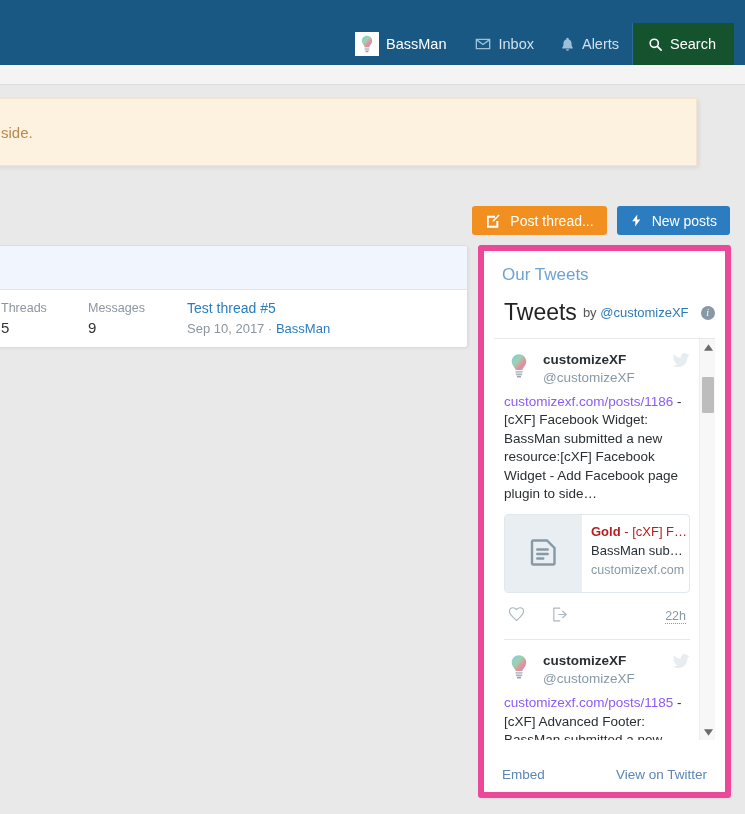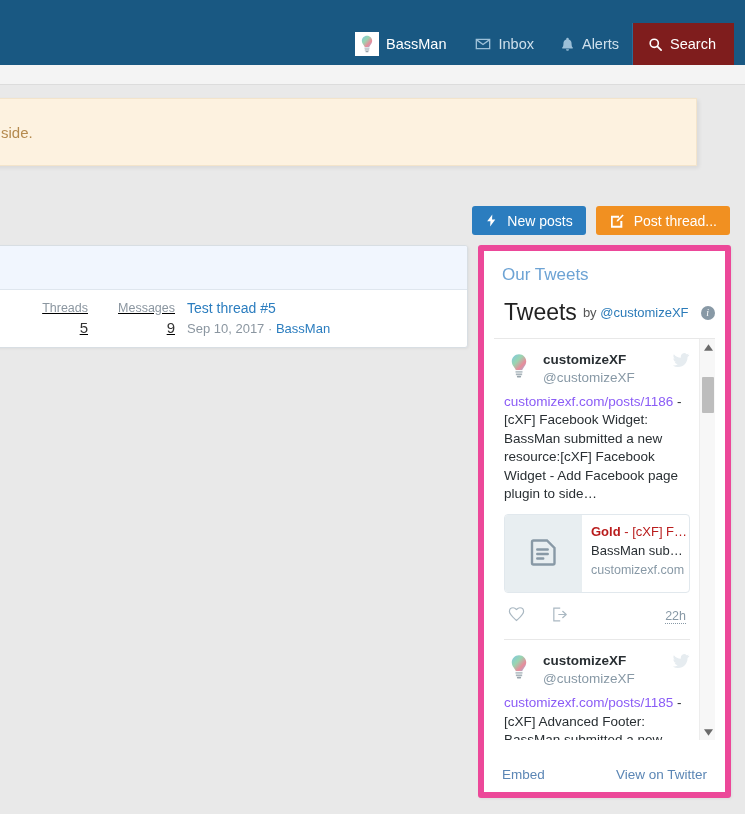--- a/index.html
+++ b/index.html
@@ -22,21 +22,21 @@
     display: flex; align-items: stretch; height: 42px;
   }
   .nav-item {
     display: flex; align-items: center; gap: 7px;
     padding: 0 13px; height: 42px;
     color: #cfe0ec; font-size: 14.5px; white-space: nowrap;
     cursor: pointer;
   }
   .nav-item.visitor { color: #ffffff; padding-left: 15px; padding-right: 16px;}
   .nav-item.search {
-    color: #ffffff; background: #7f1d1d;
+    color: #ffffff; background: #14532d;
     border-left: 1px solid #2a6d99;
     padding: 0 18px 0 15px; margin-right: 11px;
   }
   .avatar {
     width: 24px; height: 24px; background: #ffffff;
     display: flex; align-items: center; justify-content: center;
     flex: 0 0 auto;
   }
   .navbar-bottomfill {
     position: absolute; top: 65px; left: 0; width: 745px; height: 19px;
@@ -84,21 +84,21 @@
   }
   .block-header {
     height: 44px; background: #f1f6fe;
     border-bottom: 1px solid #dfe6ee;
   }
   .block-body {
     height: 57px; display: flex; align-items: center;
     padding-left: 40px;
   }
   .stat {
-    width: 87px; text-align: right; line-height: 1.45; text-decoration: underline;
+    width: 87px; text-align: left; line-height: 1.45;
   }
   .stat-label { font-size: 12.5px; color: #8b96a0; }
   .stat-value { font-size: 15px; color: #333; }
   .latest { margin-left: 12px; line-height: 1.5; }
   .latest-title { font-size: 14px; color: #2b7dbf; cursor: pointer; }
   .latest-meta { font-size: 13px; color: #8b96a0; }
   .latest-meta a { color: #2b7dbf; text-decoration: none; cursor: pointer; }
 
   
   .widget {
@@ -258,32 +258,32 @@
     </div>
   </div>
   <div class="navbar-bottomfill"></div>
   <div class="below-nav-shade"></div>
 
   <div class="notice">
     <span class="notice-text">side.</span>
   </div>
 
   <div class="btn-row">
-    <div class="btn btn-blue">
-      <svg width="13" height="15" viewBox="0 0 24 24">
-        <path d="M13.5 1L4 13.5h6L9.5 23 19 10h-6z" fill="#ffffff"></path>
-      </svg>
-      <span>New posts</span>
-    </div>
     <div class="btn btn-orange">
       <svg width="16" height="16" viewBox="0 0 24 24">
         <path d="M3 4h12v3H5.6v12H17v-7h3v10H3z" fill="#ffffff"></path>
         <path d="M20.4 2.2l1.6 1.6-8.4 8.4-2.3.7.7-2.3z" fill="#ffffff"></path>
       </svg>
       <span>Post thread...</span>
+    </div>
+    <div class="btn btn-blue">
+      <svg width="13" height="15" viewBox="0 0 24 24">
+        <path d="M13.5 1L4 13.5h6L9.5 23 19 10h-6z" fill="#ffffff"></path>
+      </svg>
+      <span>New posts</span>
     </div>
   </div>
 
   <div class="content-block">
     <div class="block-header"></div>
     <div class="block-body">
       <div class="stat">
         <div class="stat-label">Threads</div>
         <div class="stat-value">5</div>
       </div>

